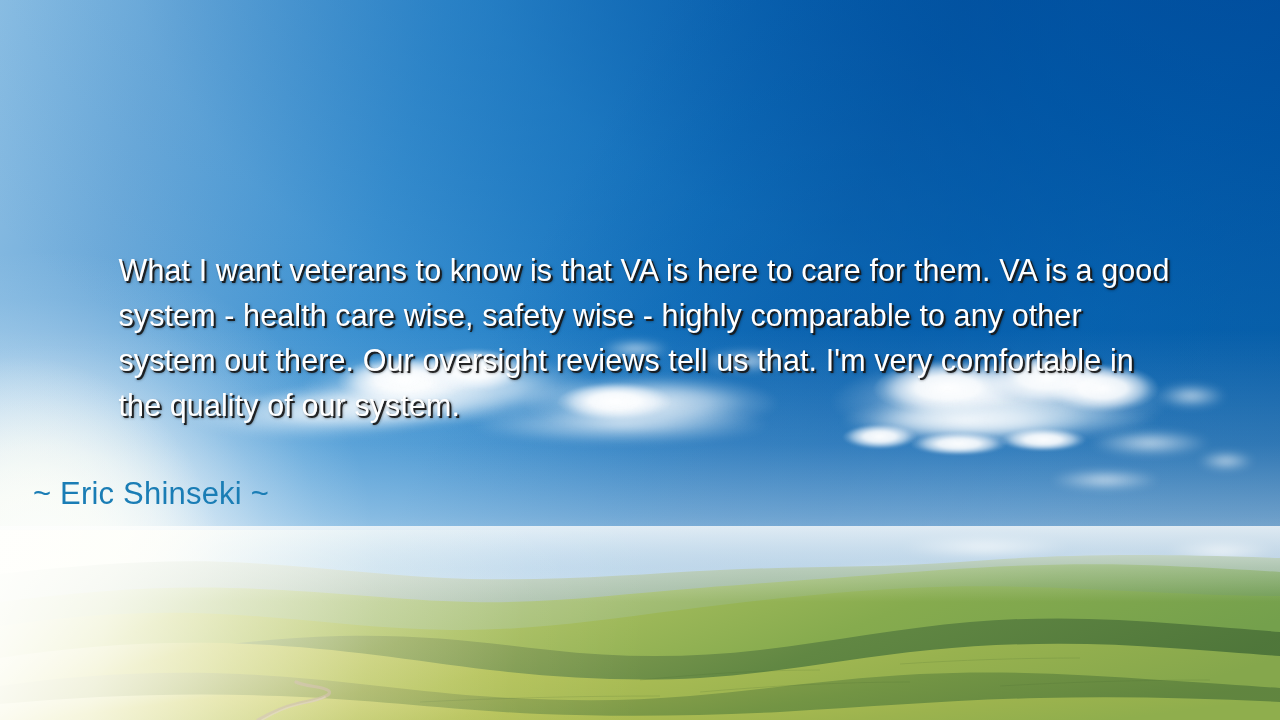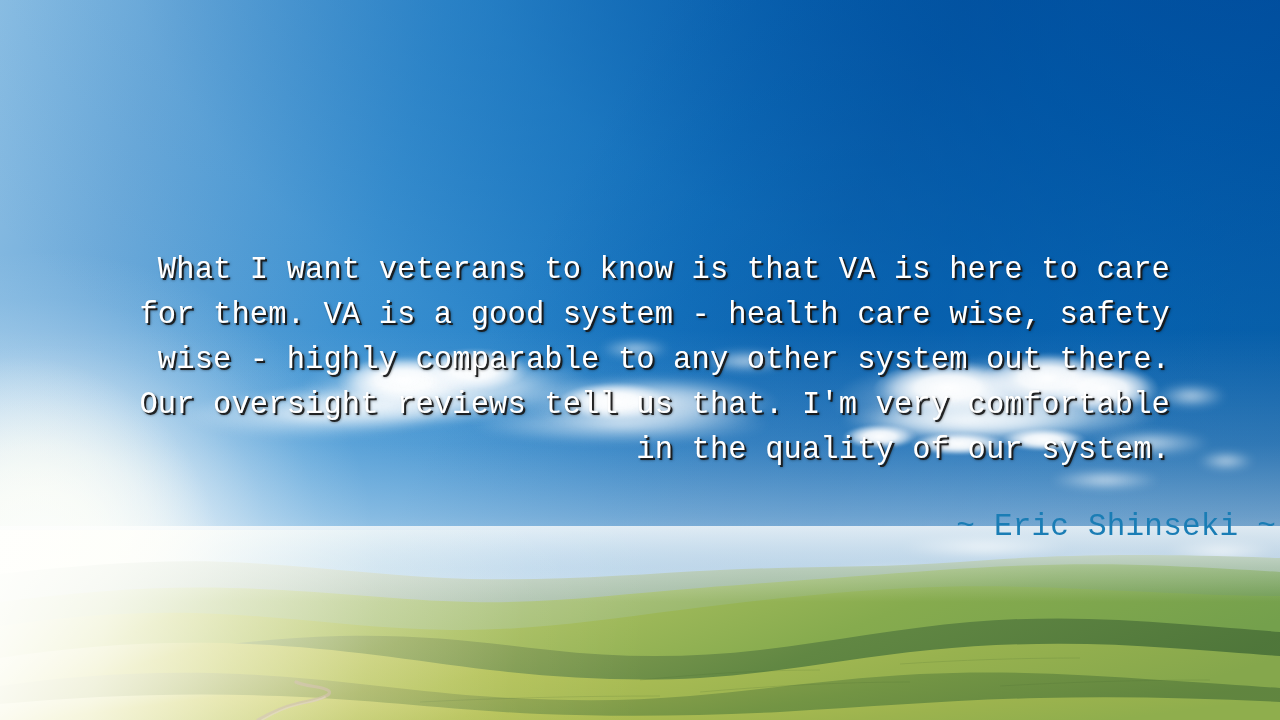--- a/index.html
+++ b/index.html
@@ -166,40 +166,39 @@
         rgba(255,255,255,0) 0%,
         rgba(250,253,252,0.30) 45%,
         rgba(252,254,253,0.62) 80%,
         rgba(253,254,253,0.78) 100%);
     pointer-events: none;
   }
 
   
   .quote-block {
     position: absolute;
-    left: 0;
+    left: 17px;
     right: 0;
     top: 248px;
-    text-align: right;
-    font-family: Liberation Mono, monospace;
+    text-align: left;
   }
   .quote-text {
     margin: 0 auto;
     width: 1060px;
     font-size: 30.5px;
     line-height: 45px;
     color: #ffffff;
     letter-spacing: 0.1px;
     text-shadow:
        2px 2px 0 rgba(25,25,25,0.92),
        2px 2px 3px rgba(0,0,0,0.55);
     white-space: pre-wrap;
   }
   .author {
-    margin: 4px;
+    margin: 16px;
     padding-top: 30px;
     font-size: 31px;
     line-height: 40px;
     color: #1a7db5;
     letter-spacing: 0.2px;
   }
 </style>
 </head>
 <body>
 

